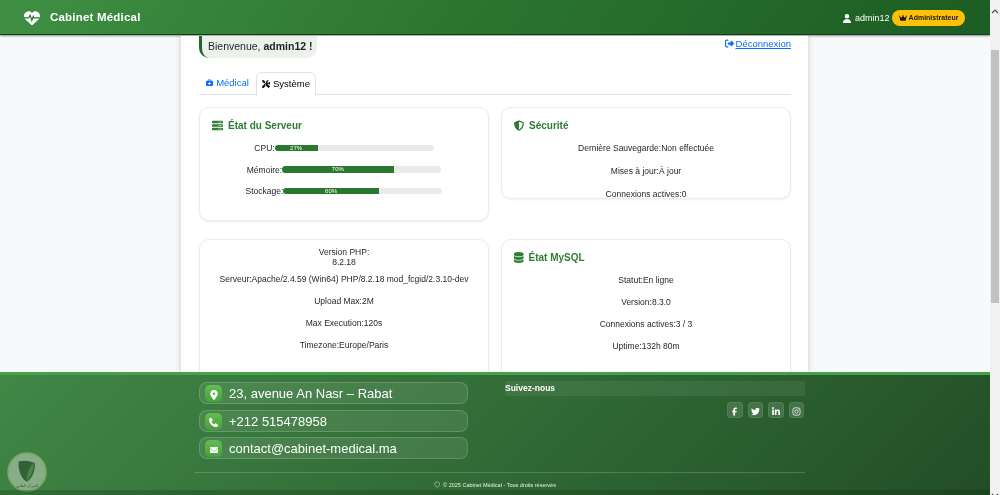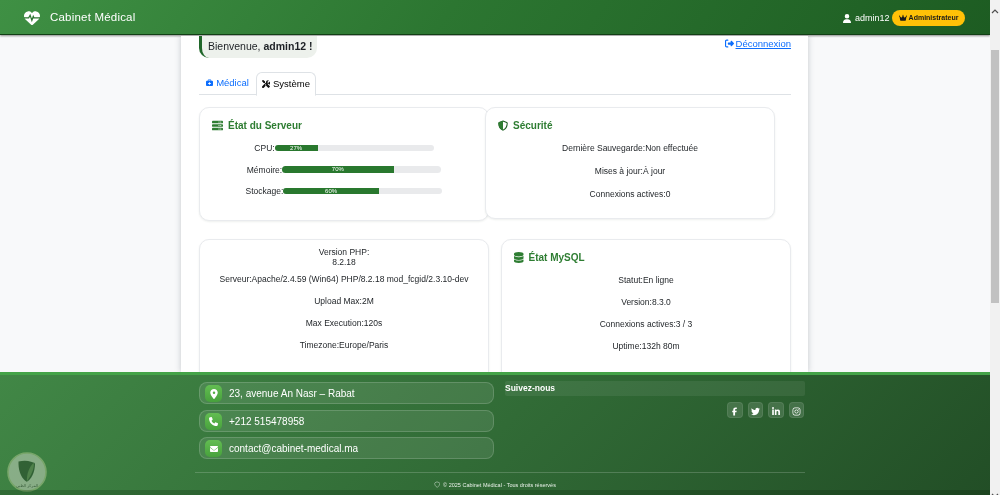--- a/index.html
+++ b/index.html
@@ -6,21 +6,21 @@
   * { margin:0; padding:0; box-sizing:border-box; }
   html,body { width:1000px; height:495px; overflow:hidden; }
   body { font-family:"Liberation Sans", sans-serif; background:#f8f9fa; position:relative; }
   #page { position:absolute; left:0; top:0; width:990px; height:495px; background:#f8f9fa; overflow:hidden; }
 
   
   header { position:absolute; left:0; top:0; width:990px; height:35px;
     background:linear-gradient(125deg,#3f9044 0%,#2c7631 45%,#1d5c22 100%);
     border-bottom:1px solid #123f15; box-shadow:0 1px 2px rgba(0,0,0,.45); }
   .logo { position:absolute; left:24px; top:10px; width:16px; height:16px; }
-  .brand { position:absolute; left:50px; top:11px; font-size:11.5px; font-weight:normal; color:#fff; letter-spacing:.2px; }
+  .brand { position:absolute; left:50px; top:11px; font-size:11.5px; font-weight:bold; color:#fff; letter-spacing:.2px; }
   .user { position:absolute; left:843px; top:13px; width:8px; height:11px; }
   .uname { position:absolute; left:855px; top:12.5px; font-size:9px; color:#fff; }
   .badge { position:absolute; left:892px; top:10px; width:73px; height:16px; background:#ffc107; border-radius:8px;
     color:#1a1a1a; font-size:7px; font-weight:bold; line-height:16px; text-align:center; }
   .badge svg { vertical-align:-1px; margin-right:2px; }
 
   
   main { position:absolute; left:0; top:36px; width:990px; height:336px; overflow:hidden; }
   .panel { position:absolute; left:181px; top:0; width:627px; height:336px; background:#fff;
     box-shadow:0 0 6px rgba(100,110,120,.35); }
@@ -36,39 +36,39 @@
   .tab { position:absolute; top:0; height:23px; font-size:9.5px; line-height:22px; text-align:center; }
   .tab.blue { color:#0d6efd; left:0; width:57px; }
   .tab.active { background:#fff; border:1px solid #dee2e6; border-bottom:1px solid #fff; border-radius:6px 6px 0 0;
     color:#000; height:24px; left:57px; width:60px; }
   .tab svg { vertical-align:-1px; margin-right:3px; }
 
   .cards { position:absolute; left:199px; top:71px; width:592px; }
   .card { position:absolute; background:#fff; border:1px solid #e9ebee; border-radius:10px;
     box-shadow:0 1px 2px rgba(40,60,40,.08); padding:12px 12px; width:290px; }
   .c1 { left:0; top:0;  height:114px; }
-  .c2 { left:286px; top:0; height:112px; }
+  .c2 { left:302px; top:0; height:92px; }
   .c3 { left:0; top:132px; height:150px; }
   .c4 { left:302px; top:132px; height:150px; }
   .ctitle { font-size:10px; font-weight:bold; color:#2e7d32; height:15px; margin-bottom:8.5px; }
   .ctitle svg { vertical-align:-2px; margin-right:5px; }
   .crow { display:flex; justify-content:center; align-items:center; font-size:8.5px; color:#1d2125;
     height:9px; margin-bottom:13px; }
   .crow .lab { white-space:nowrap; }
   .crow .val { white-space:nowrap; text-align:right; }
   .pbar { width:159px; height:6.5px; background:#e9eaec; border-radius:3.5px; position:relative; overflow:hidden; }
   .pfill { position:absolute; left:0; top:0; bottom:0; background:#29782e;
     color:#fff; font-size:6px; text-align:center; line-height:7px; }
 
   
   footer { position:absolute; left:0; top:372px; width:990px; height:123px;
     background:linear-gradient(135deg,#418746 0%,#316b36 50%,#224e26 100%);
     border-top:3px solid #44a348; }
-  .pill { position:absolute; left:199px; width:295px; height:22px; background:rgba(255,255,255,.09);
-    border:1px solid rgba(255,255,255,.16); border-radius:8px; color:#fff; font-size:10px; line-height:21px; }
+  .pill { position:absolute; left:199px; width:269px; height:22px; background:rgba(255,255,255,.09);
+    border:1px solid rgba(255,255,255,.16); border-radius:8px; color:#fff; font-size:13px; line-height:21px; }
   .pill .isq { position:absolute; left:5px; top:2px; width:17px; height:17px; background:linear-gradient(180deg,#63bd52,#47a13c); border-radius:5px;
     text-align:center; line-height:17px; }
   .pill .isq svg { vertical-align:middle; }
   .pill span { position:absolute; left:29px; top:0; }
   .suiv { position:absolute; left:505px; top:6px; width:300px; height:15px; background:rgba(255,255,255,.07);
     border-radius:2px; color:#fff; font-size:8.5px; font-weight:bold; line-height:14px; padding-right:5px; }
   .socials { position:absolute; left:727px; top:27px; }
   .soc { float:left; width:15.5px; height:15.5px; margin-right:5px; background:rgba(255,255,255,.13);
     border:1px solid rgba(255,255,255,.08); border-radius:4px; text-align:center; line-height:15px; }
   .soc:last-child { margin-right:0; }

